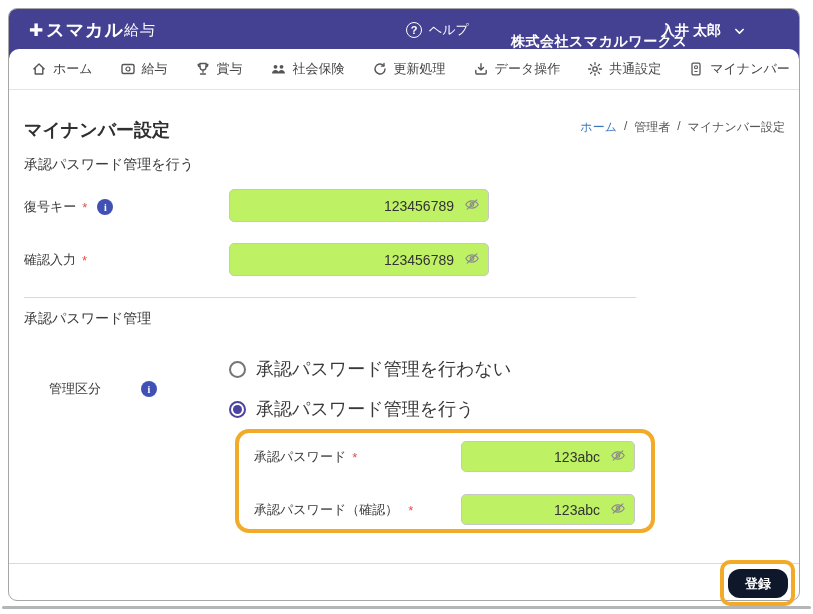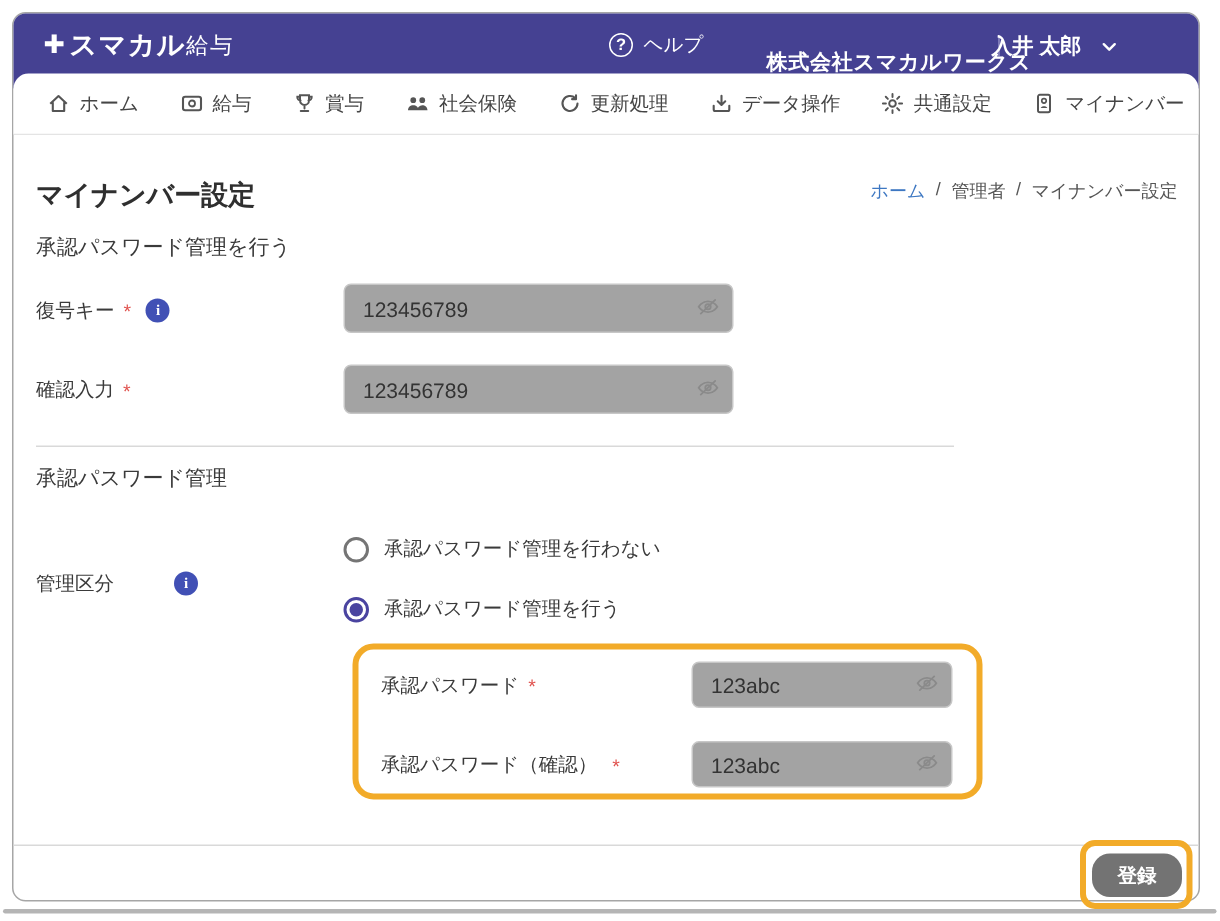--- a/index.html
+++ b/index.html
@@ -57,47 +57,47 @@
   .req { color:#e0524e; font-size:13px; }
   .info-icon {
     width:16px; height:16px; border-radius:50%; background:#4150b5; color:#fff;
     font-size:10px; font-weight:bold; font-family:"Liberation Serif",serif;
     display:inline-flex; align-items:center; justify-content:center; margin-left:4px; cursor:pointer;
   }
   .input-wrap { position:absolute; }
   .input-wrap input {
     width:100%; height:100%; border:1px solid #c7c7c7; border-radius:5px;
     padding:0 34px 0 12px; font-size:14px; color:#333; outline:none;
-    font-family:"Liberation Sans","DejaVu Sans",sans-serif; background:#a3a3a3;
+    font-family:"Liberation Sans","DejaVu Sans",sans-serif; background:#bef264;text-align:right;
   }
   .eye-btn {
     position:absolute; right:9px; top:50%; transform:translateY(-50%);
     background:none; border:none; padding:0; cursor:pointer; display:flex;
   }
   .divider { position:absolute; background:#d9d9d9; height:1px; }
   .mid-divider { left:15px; top:288px; width:612px; }
   .footer-divider { left:0; top:554px; width:100%; }
   
   .radio-row { position:absolute; left:220px; display:flex; align-items:center; gap:10px; cursor:pointer; }
   .radio-outer {
     width:17px; height:17px; border-radius:50%; border:2px solid #757575; background:#fff;
     display:flex; align-items:center; justify-content:center; flex:0 0 auto;
   }
   .radio-row.selected .radio-outer { border-color:#4a44a0; }
   .radio-dot { width:9px; height:9px; border-radius:50%; background:#4a44a0; }
-  .radio-label { font-size:13px; color:#3a3a3a; }
+  .radio-label { font-size:18px; color:#3a3a3a; }
   
   .hl-box { position:absolute; border:4px solid #f2ab29; border-radius:14px; pointer-events:none; }
   .hl-fields { left:226px; top:420px; width:420px; height:104px; }
   .hl-button { left:711px; top:551px; width:75px; height:46px; border-radius:10px; }
   .pw-label { left:245px;text-align:right; }
   
   .submit-btn {
     position:absolute; left:719px; top:560px; width:60px; height:29px;
-    background:#737373; color:#fff; border:none; border-radius:12px;
+    background:#0f172a; color:#fff; border:none; border-radius:12px;
     font-size:13px; font-weight:bold; cursor:pointer;
     font-family:"Liberation Sans","DejaVu Sans",sans-serif;
   }
 </style>
 </head>
 <body>
 
 <div class="window">
 
   <div class="header">
@@ -236,21 +236,21 @@
             <circle cx="8" cy="8" r="1.8" fill="none" stroke="#8a8a8a" stroke-width="1.2"></circle>
             <path d="M3.2 12.6 12.8 3.4" stroke="#8a8a8a" stroke-width="1.2" stroke-linecap="round"></path>
           </svg></span>
     </button>
   </div>
 
   <div class="divider mid-divider"></div>
 
   <div class="section-title sec2-title">承認パスワード管理</div>
 
-  <div class="field-label" style="top:371px;">
+  <div class="field-label" style="top:371px;margin-left:25px;">
     <span>管理区分</span>
     <span class="info-icon" style="margin-left:34px;">i</span>
   </div>
 
   <div class="radio-row" style="top:348px;">
     <span class="radio-outer"></span>
     <span class="radio-label">承認パスワード管理を行わない</span>
   </div>
   <div class="radio-row selected" style="top:388px;">
     <span class="radio-outer">

